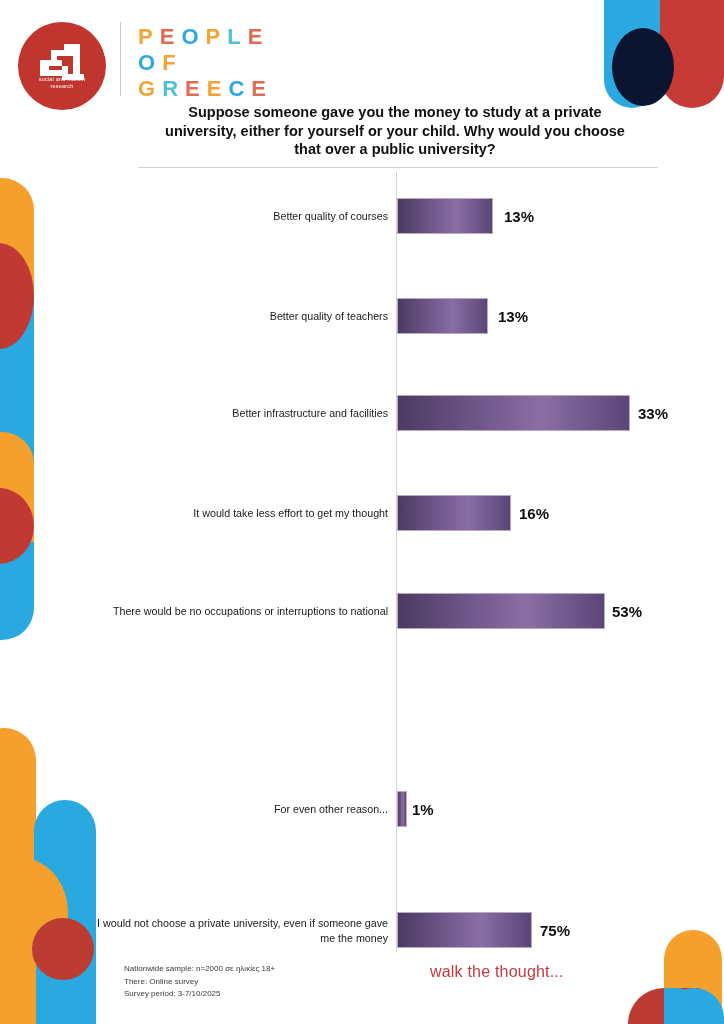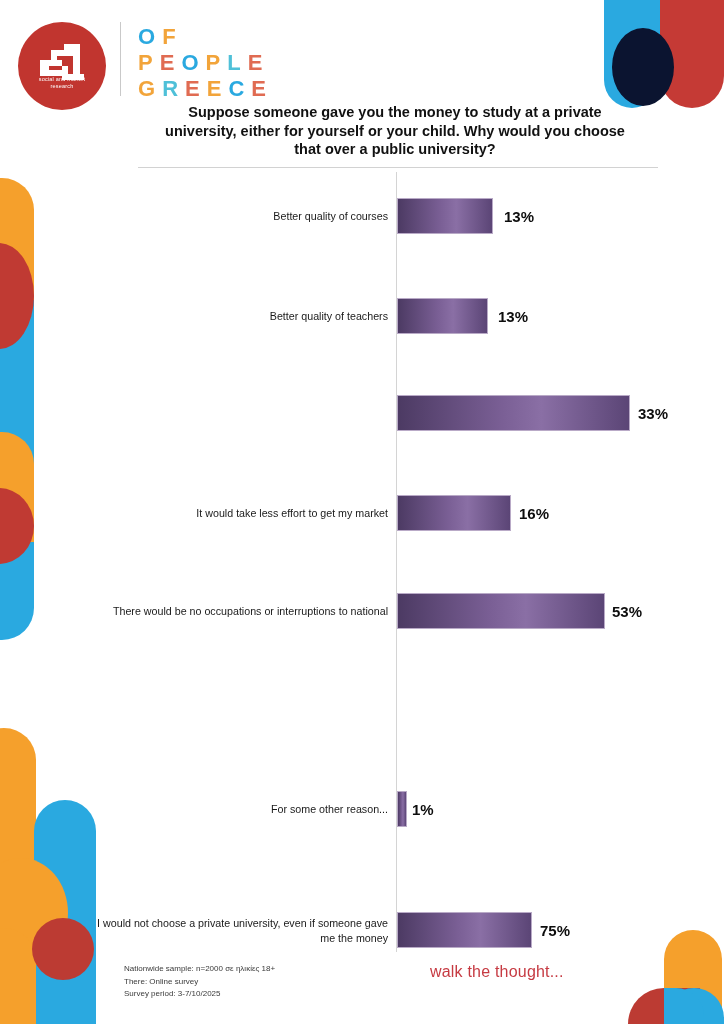--- a/index.html
+++ b/index.html
@@ -256,24 +256,24 @@
     <div class="logo-sub">
       <div>social and market</div>
       <div>research</div>
     </div>
   </div>
 
   <div class="logo-divider"></div>
 
   <div class="wordmark">
     <div>
+      <span style="color:#f2a43a">P</span><span style="color:#e06b52">E</span><span style="color:#2aa9e0">O</span><span style="color:#f2a43a">P</span><span style="color:#4fc0d8">L</span><span style="color:#e06b52">E</span>
+    </div>
+    <div>
       <span style="color:#2aa9e0">O</span><span style="color:#f2a43a">F</span>
-    </div>
-    <div>
-      <span style="color:#f2a43a">P</span><span style="color:#e06b52">E</span><span style="color:#2aa9e0">O</span><span style="color:#f2a43a">P</span><span style="color:#4fc0d8">L</span><span style="color:#e06b52">E</span>
     </div>
     <div>
       <span style="color:#f2a43a">G</span><span style="color:#4fc0d8">R</span><span style="color:#e06b52">E</span><span style="color:#f2a43a">E</span><span style="color:#2aa9e0">C</span><span style="color:#e06b52">E</span>
     </div>
   </div>
 
   <div class="chart-title">Suppose someone gave you the money to study at a private university, either for yourself or your child. Why would you choose that over a public university?</div>
   <div class="title-rule"></div>
 
   <div class="chart">
@@ -285,39 +285,40 @@
       <div class="bar-value" style="left:444px">13%</div>
     </div>
 
     <div class="row" style="top:122px">
       <div class="row-label">Better quality of teachers</div>
       <div class="bar" style="width:91px"></div>
       <div class="bar-value" style="left:438px">13%</div>
     </div>
 
     <div class="row" style="top:219px">
+      <div class="row-label">Better infrastructure and facilities</div>
       <div class="bar" style="width:233px"></div>
       <div class="bar-value" style="left:578px">33%</div>
     </div>
 
     <div class="row" style="top:319px">
-      <div class="row-label">It would take less effort to get my market</div>
+      <div class="row-label">It would take less effort to get my thought</div>
       <div class="bar" style="width:114px"></div>
       <div class="bar-value" style="left:459px">16%</div>
     </div>
 
     <div class="row" style="top:417px">
       <div class="row-label">There would be no occupations or interruptions to national</div>
       <div class="bar" style="width:208px"></div>
       <div class="bar-value" style="left:552px">53%</div>
     </div>
 
 
     <div class="row" style="top:615px">
-      <div class="row-label">For some other reason...</div>
+      <div class="row-label">For even other reason...</div>
       <div class="bar" style="width:10px"></div>
       <div class="bar-value" style="left:352px">1%</div>
     </div>
 
     <div class="row" style="top:736px">
       <div class="row-label">I would not choose a private university, even if someone gave me the money</div>
       <div class="bar" style="width:135px"></div>
       <div class="bar-value" style="left:480px">75%</div>
     </div>
   </div>

